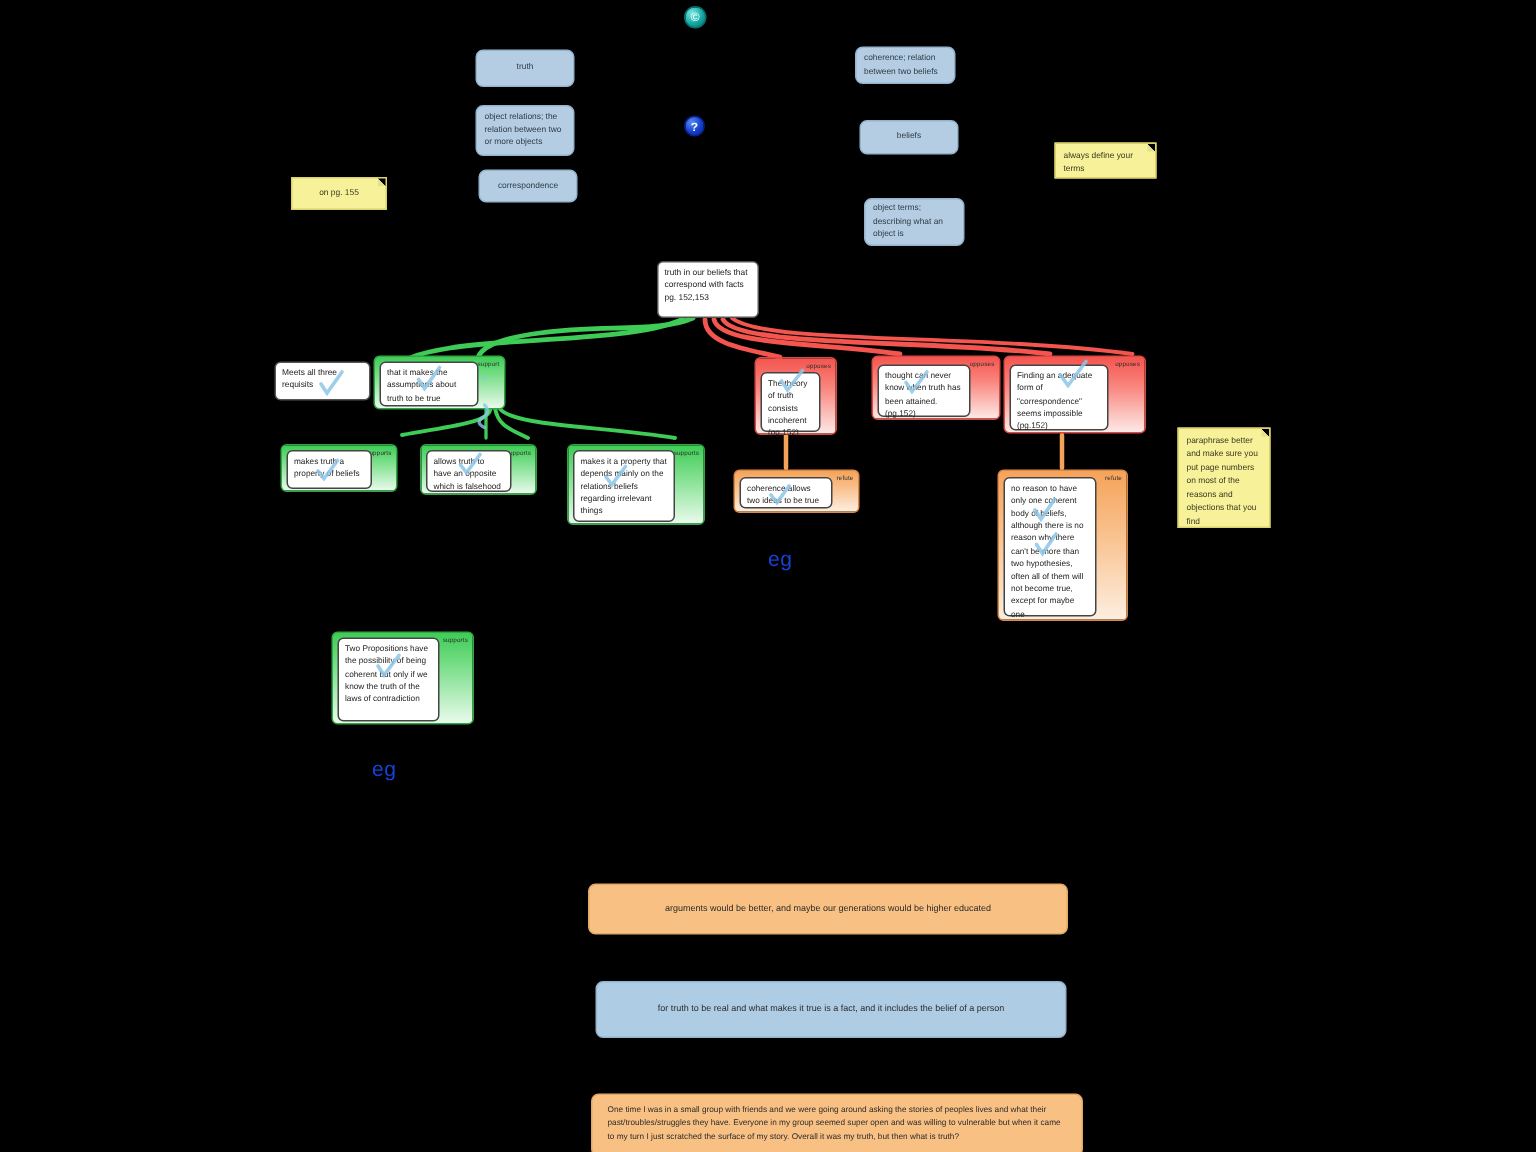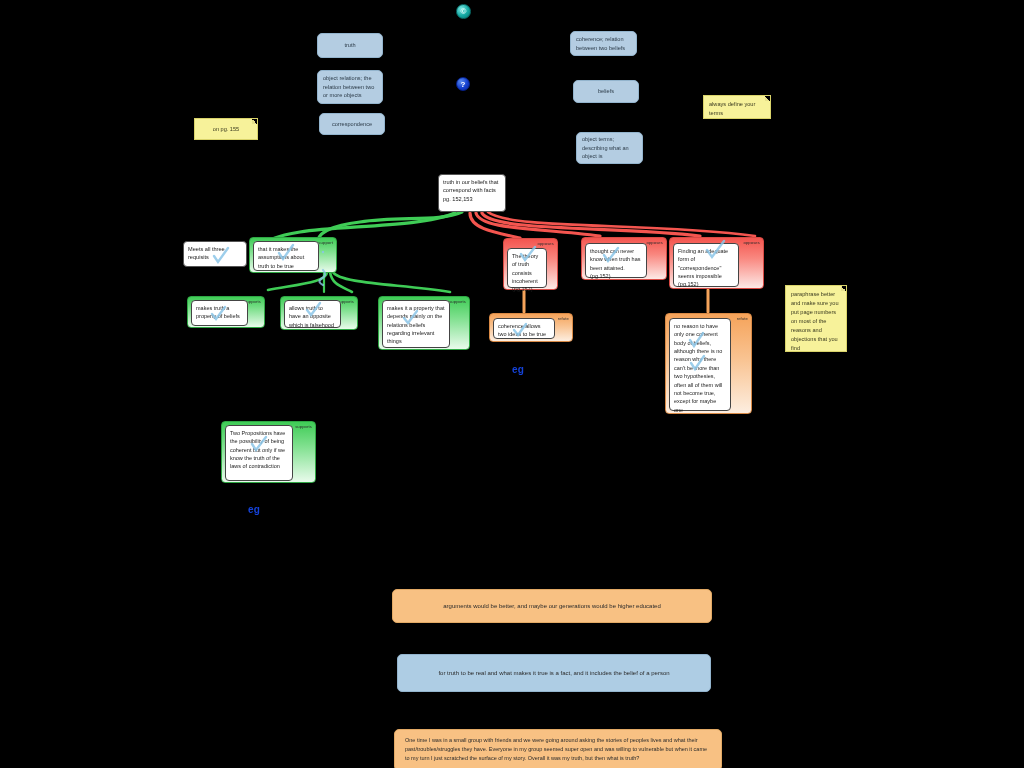--- a/index.html
+++ b/index.html
@@ -76,21 +76,21 @@
   }
   .banner.orange{background:#f8c183;border:1px solid #e2a965;}
   .banner.blue{background:#aecde4;border:1px solid #93b4cd;}
   .banner.para{
     justify-content:flex-start;text-align:left;align-items:flex-start;
     font-size:5.5px;line-height:1.62;
   }
 
   
   .eg{
-    position:absolute;color:#1542d8;font-weight:bold;font-size:10px;
+    position:absolute;color:#1542d8;font-weight:normal;font-size:14px;
     letter-spacing:.3px;font-family:"Liberation Sans", sans-serif;
   }
 
   
   .icon-circle{
     position:absolute;border-radius:50%;
     display:flex;align-items:center;justify-content:center;
     font-weight:bold;color:#fff;
   }
   .icon-q{

